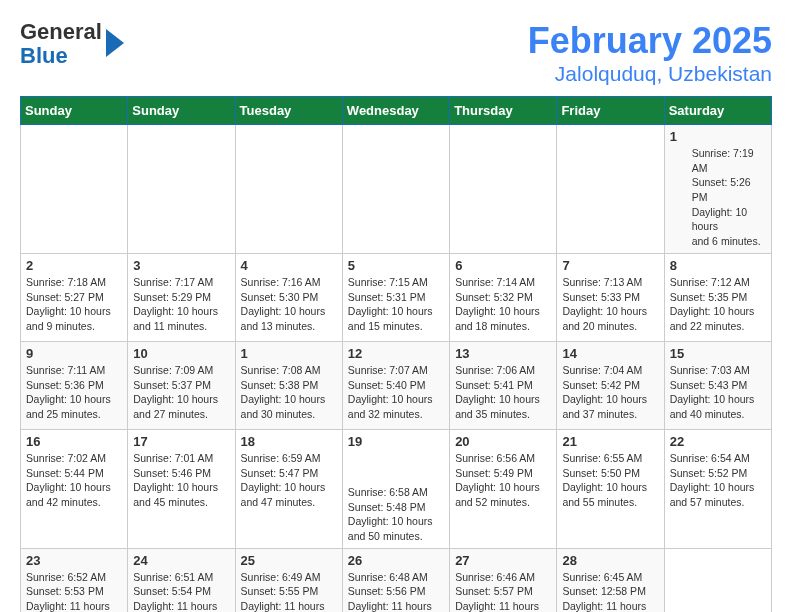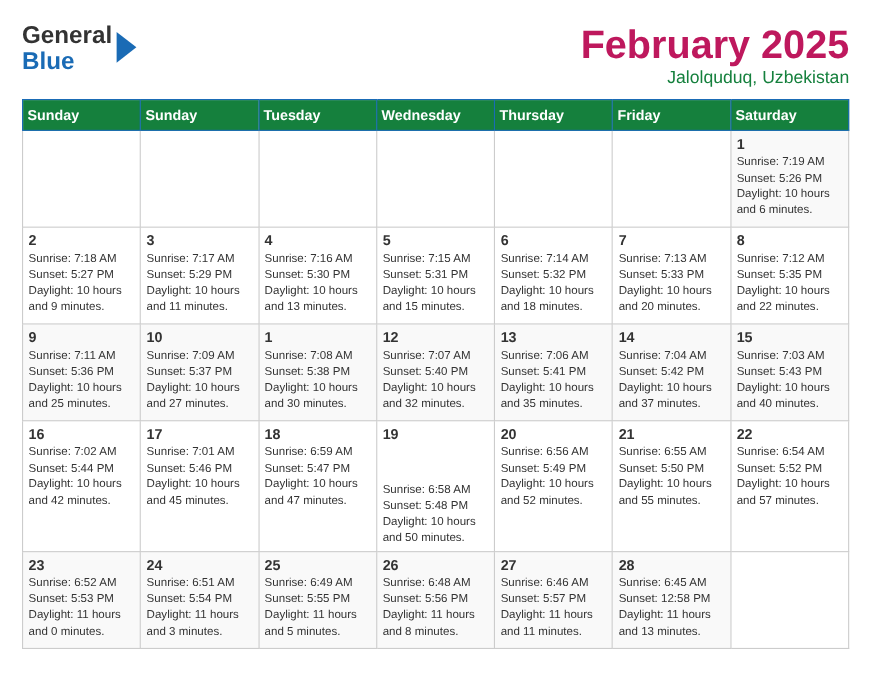--- a/index.html
+++ b/index.html
@@ -35,25 +35,25 @@
       border-left: 18px solid #1a6bb5;
       margin-left: 4px;
       margin-top: -2px;
     }
     .title-area {
       text-align: right;
     }
     .calendar-title {
       font-size: 36px;
       font-weight: bold;
-      color: #be185d;
+      color: #3b82f6;
     }
     .calendar-subtitle {
-      font-size: 16px;
-      color: #15803d;
+      font-size: 21px;
+      color: #3b82f6;
     }
     table {
       width: 100%;
       border-collapse: collapse;
       table-layout: fixed;
     }
     thead th {
       background: #15803d;
       color: #fff;
       font-size: 13px;
@@ -124,21 +124,21 @@
   <tbody id="calendar-body">
   <tr>
         <td class="empty-cell"></td>
         <td class="empty-cell"></td>
         <td class="empty-cell"></td>
         <td class="empty-cell"></td>
         <td class="empty-cell"></td>
         <td class="empty-cell"></td>
         <td>
           <span class="day-num">1</span>
-          <div class="day-info" style="white-space: pre-line;">Sunrise: 7:19 AM
+          <div class="day-info" style="white-space: pre-line; margin-left: 22px;">Sunrise: 7:19 AM
 Sunset: 5:26 PM
 Daylight: 10 hours
 and 6 minutes.</div>
         </td>
       </tr>
       <tr>
         <td>
           <span class="day-num">2</span>
           <div class="day-info" style="white-space: pre-line;">Sunrise: 7:18 AM
 Sunset: 5:27 PM

